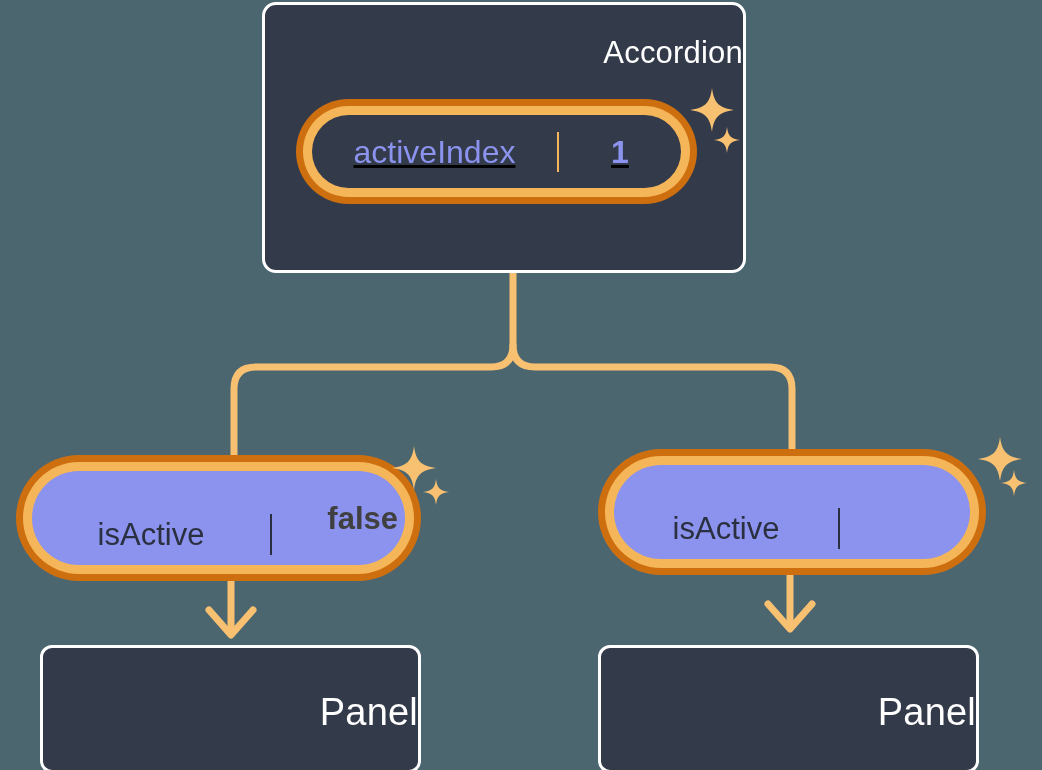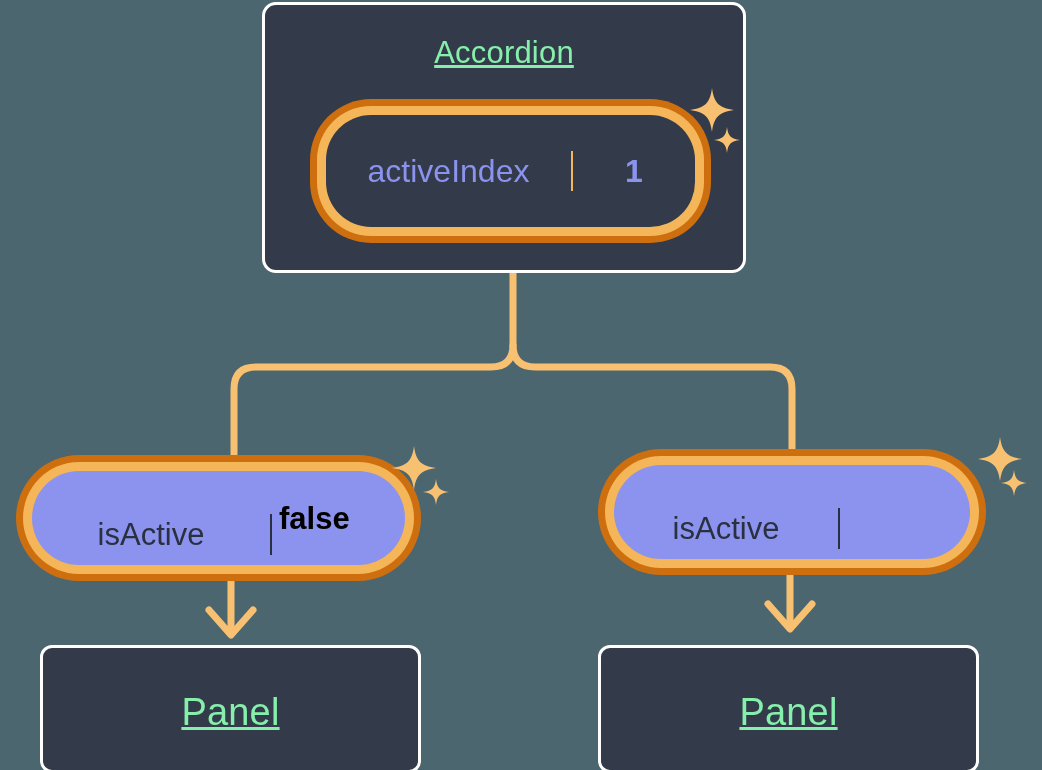--- a/index.html
+++ b/index.html
@@ -15,38 +15,38 @@
   .card{
     position:absolute;
     background:#333a49;
     border:3px solid #ffffff;
     border-radius:12px;
     box-sizing:border-box;
     z-index:3;
   }
   .card-title{
     position:absolute;left:0;right:0;
-    text-align:center;
-    color:#86efac;
+    text-align:right;
+    color:#ffffff;
     letter-spacing:.2px;
-    text-decoration:underline;
   }
 
   
   #parent-node{left:262px;top:2px;width:484px;height:271px;border-radius:14px;}
   #parent-title{top:30px;font-size:31px;}
 
   
   #parent-pill{
-    position:absolute;left:310px;top:99px;width:401px;height:144px;
+    position:absolute;left:296px;top:99px;width:401px;height:105px;
     border-radius:61px;
     background:#ce6f0f;                 
     box-sizing:border-box;
     padding:7px;
     z-index:4;
+    text-decoration:underline;
   }
   #parent-pill .ring{
     width:100%;height:100%;
     border-radius:54px;
     background:#f5b65a;                 
     box-sizing:border-box;
     padding:9px;
   }
   #parent-pill .inner{
     width:100%;height:100%;
@@ -104,22 +104,22 @@
     text-align:center;
     color:#2b3040;
     font-size:31px;
     border-right:2px solid #2b3040;
     line-height:1;
     padding:5px 4px;
     margin-top:32px;
   }
   .child-pill .pval{
     flex:1;
-    text-align:left;
-    color:#000000;
+    text-align:right;
+    color:#404040;
     font-size:31px;
     font-weight:bold;
     line-height:1;
     padding:5px 7px;
   }
   #pill-left{left:16px;top:455px;width:405px;}
   #pill-left .pkey{flex:0 0 230px;}
   #pill-right{left:598px;top:449px;width:388px;}
   #pill-right .pkey{flex:0 0 216px;}
 

